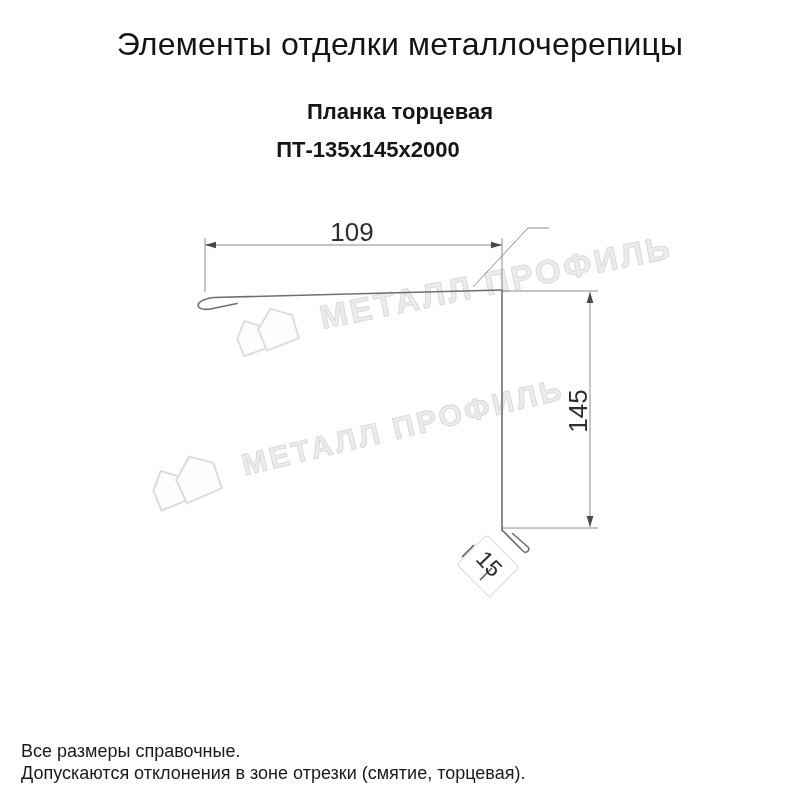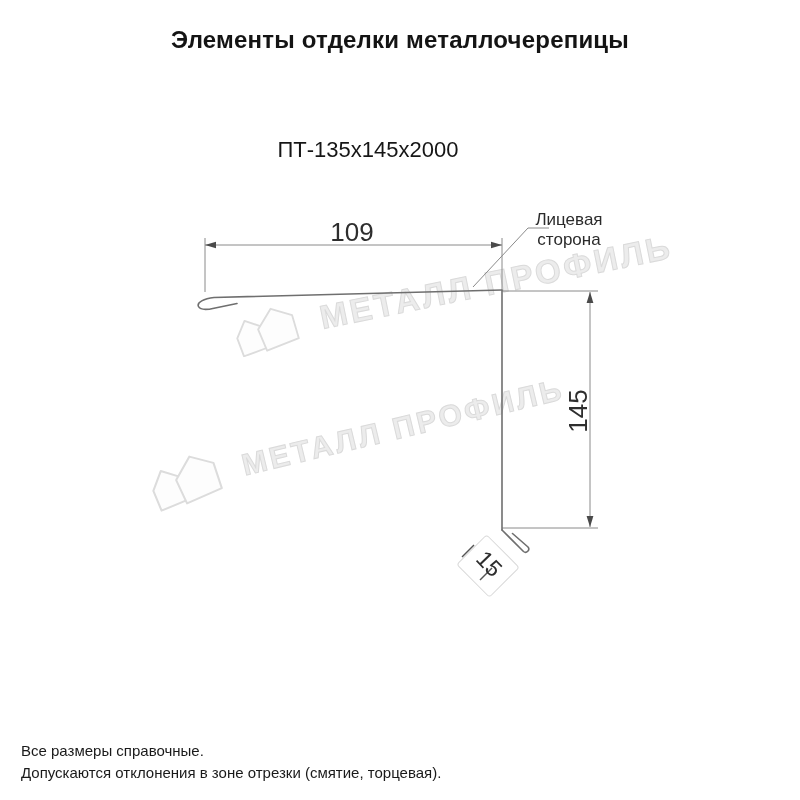--- a/index.html
+++ b/index.html
@@ -2,29 +2,29 @@
 <html><head>
 <meta charset="utf-8">
 <style>
   html,body { margin:0; padding:0; background:#ffffff; }
   .page {
     position:relative; width:800px; height:800px; background:#ffffff;
     font-family:"Liberation Sans", sans-serif; overflow:hidden;
   }
   .page-title {
     position:absolute; top:26px; left:0; width:800px; text-align:center;
-    font-size:24px; font-weight:bold; color:#141414; letter-spacing:0.2px; margin:0;
+    font-size:32px; font-weight:normal; color:#141414; letter-spacing:0.2px; margin:0;
   }
   .product-name {
     position:absolute; top:99px; left:0; width:800px; text-align:center;
     font-size:22px; font-weight:bold; color:#161616;
   }
   .product-model {
     position:absolute; top:137px; left:0; width:736px; text-align:center;
-    font-size:22px; font-weight:normal; color:#161616;
+    font-size:22px; font-weight:bold; color:#161616;
   }
   .watermark {
     position:absolute; display:flex; align-items:center; gap:9px;
     white-space:nowrap; pointer-events:none; z-index:1;
   }
   .wm-text {
     font-weight:bold; color:#ececec; -webkit-text-stroke:1px #dadada;
     letter-spacing:3px;
   }
   .wm-upper { left:233px; top:313px; transform:rotate(-11.5deg); transform-origin:left center; }
@@ -39,29 +39,30 @@
   .dim-135 { left:352px; top:232px; }
   .dim-145 { left:578px; top:411px; transform:translate(-50%,-50%) rotate(-90deg); }
   .dim-15  { left:489px; top:564px; font-size:23px; transform:translate(-50%,-50%) rotate(46deg); }
   .face-label {
     position:absolute; left:569px; top:230px; z-index:3;
     transform:translate(-50%,-50%); text-align:center;
     font-size:17px; line-height:20px; color:#2b2b2b; white-space:nowrap;
   }
   .footer {
     position:absolute; left:21px; top:740px; z-index:3;
-    font-size:15px; line-height:22px; color:#1a1a1a;
+    font-size:18px; line-height:22px; color:#1a1a1a;
   }
 </style>
 </head>
 <body>
 
 <div class="page">
 
   <h1 class="page-title">Элементы отделки металлочерепицы</h1>
+  <div class="product-name">Планка торцевая</div>
   <div class="product-model">ПТ-135х145х2000</div>
 
   <div class="watermark wm-upper">
     <svg width="80" height="46" viewBox="0 0 84 50">
       <g stroke="#dcdcdc" stroke-width="2" fill="#fdfdfd" stroke-linejoin="round">
         <polygon points="3,26 17,11 33,24 33,47 3,47" transform="rotate(-9 18 30)"></polygon>
         <polygon points="27,21 47,4 67,18 66,44 29,46" transform="rotate(-7 47 25)"></polygon>
       </g>
     </svg>
     <span class="wm-text">МЕТАЛЛ ПРОФИЛЬ</span>
@@ -108,23 +109,19 @@
     <g stroke="#555555" stroke-width="1.4">
       <line x1="462" y1="557" x2="474" y2="545"></line>
       <line x1="480" y1="580" x2="492" y2="568"></line>
     </g>
   </svg>
 
   <div class="dim-label dim-135">109</div>
   <div class="dim-label dim-145">145</div>
   <div class="dim-label dim-15">15</div>
 
-  <div class="face-label">
-    <div>Лицевая</div>
-    <div>сторона</div>
-  </div>
 
   <div class="footer">
     <div>Все размеры справочные.</div>
     <div>Допускаются отклонения в зоне отрезки (смятие, торцевая).</div>
   </div>
 
 </div>
 
 </body></html>

